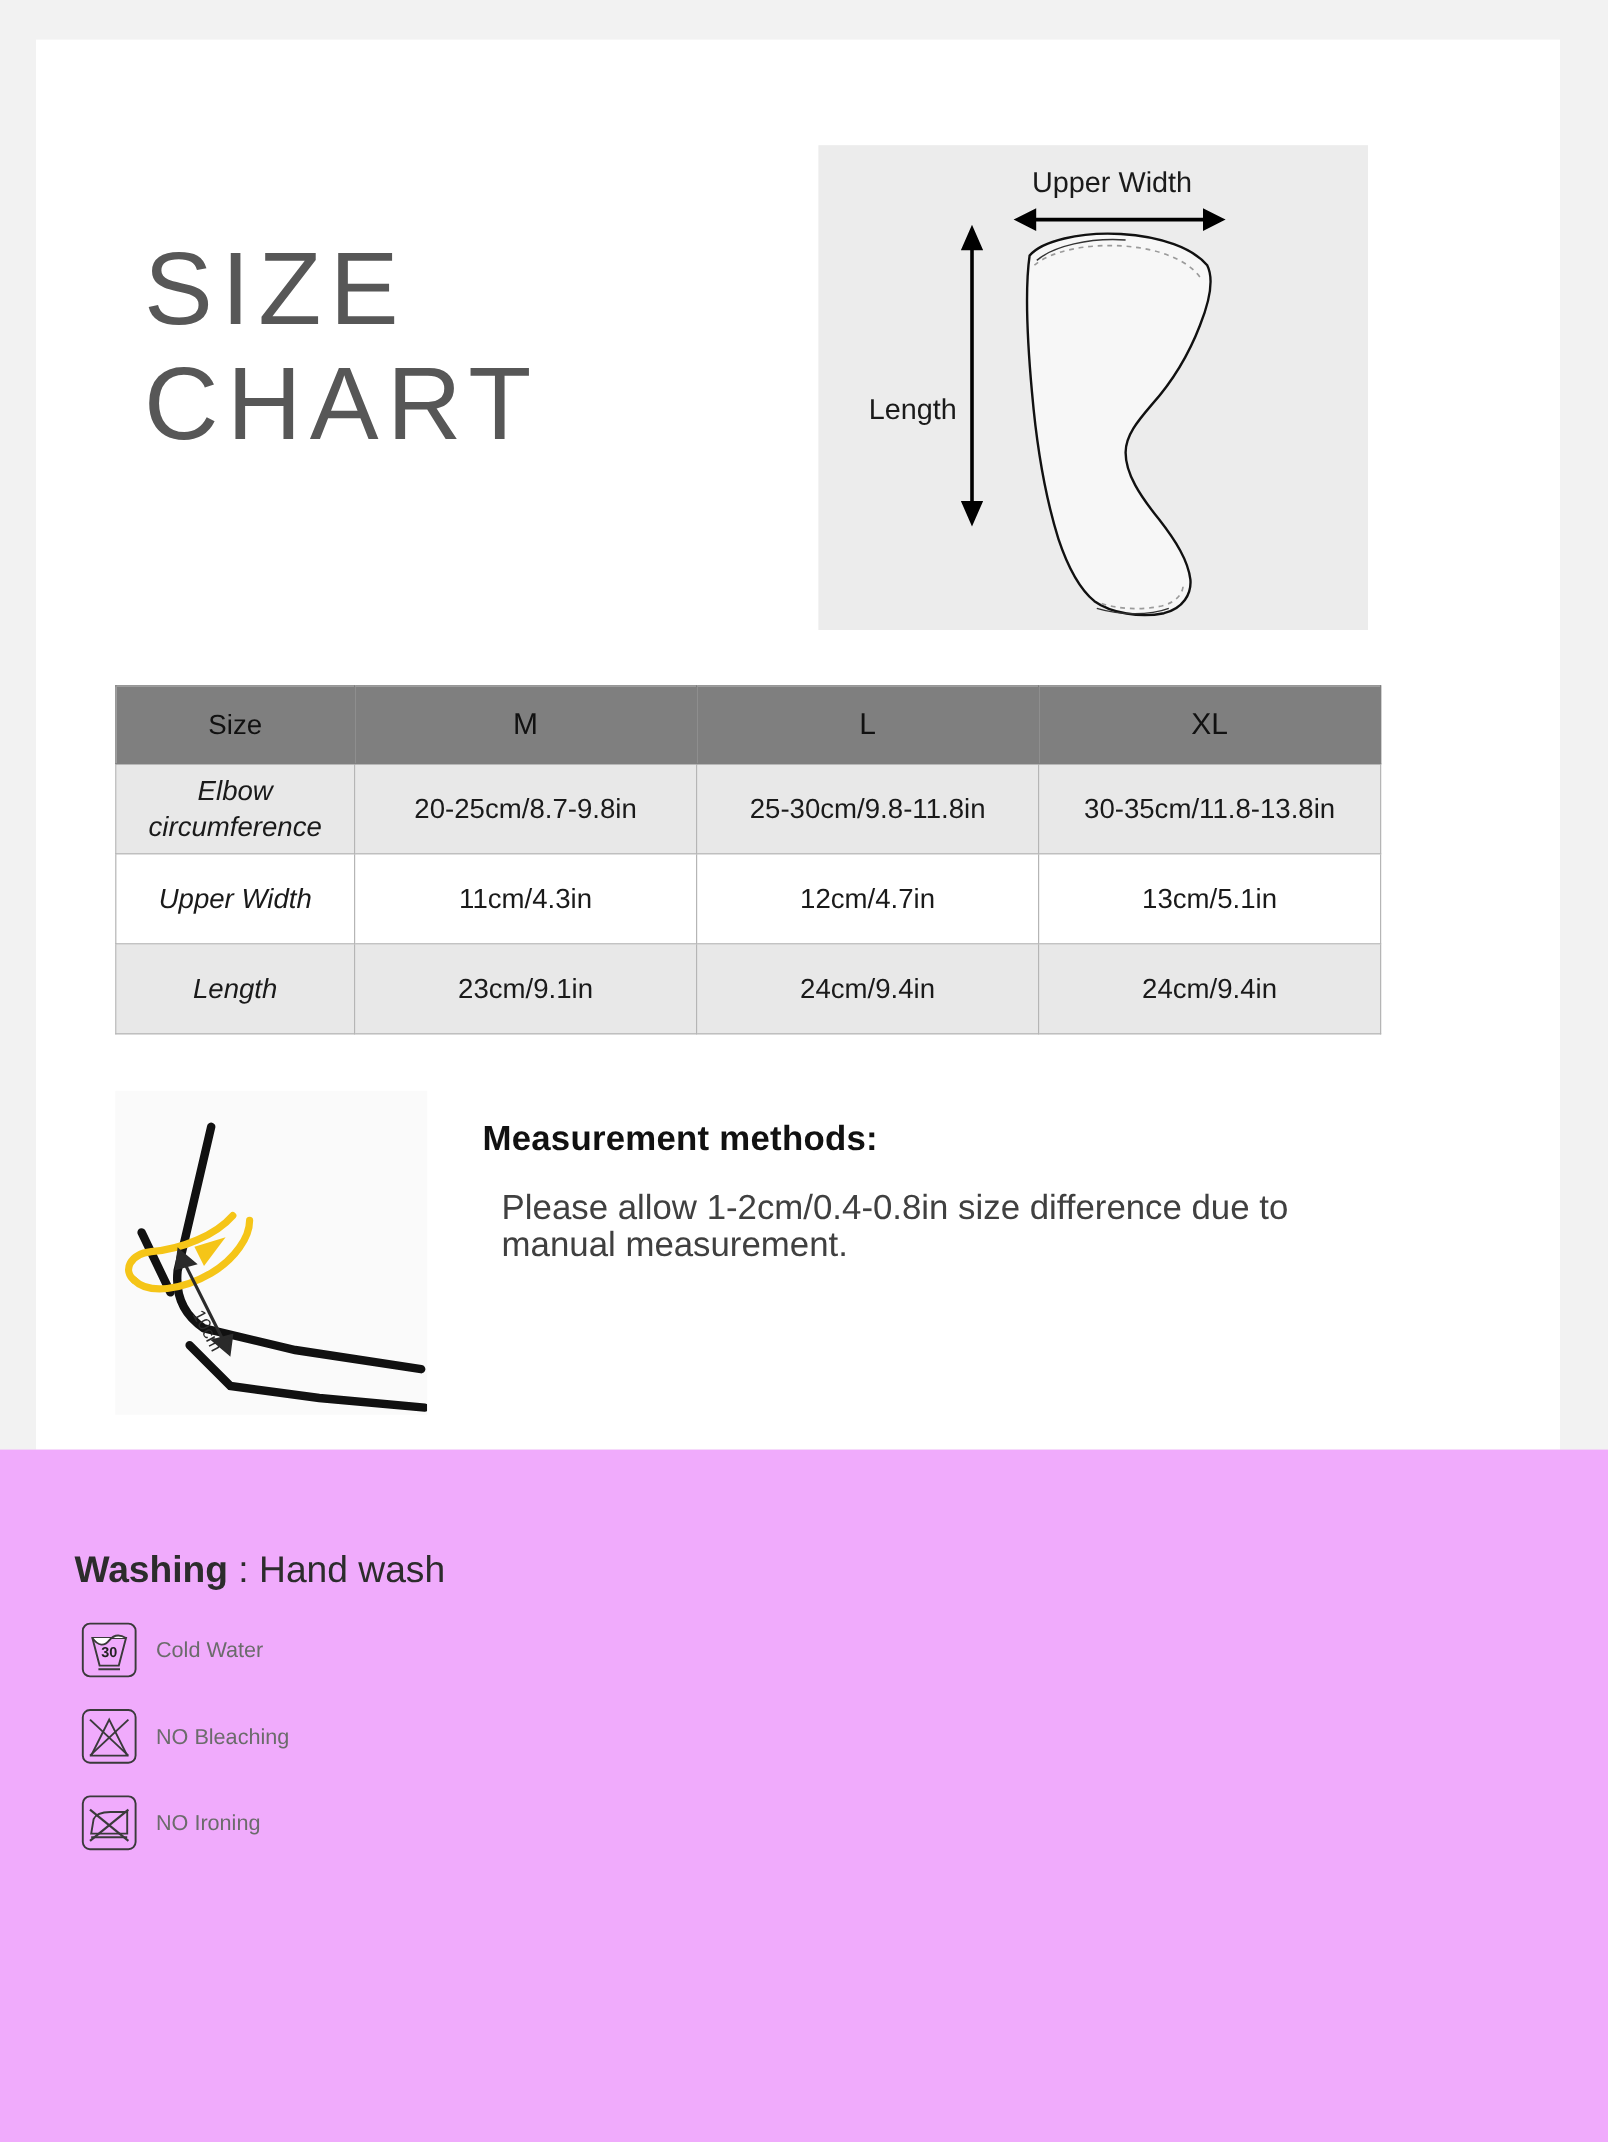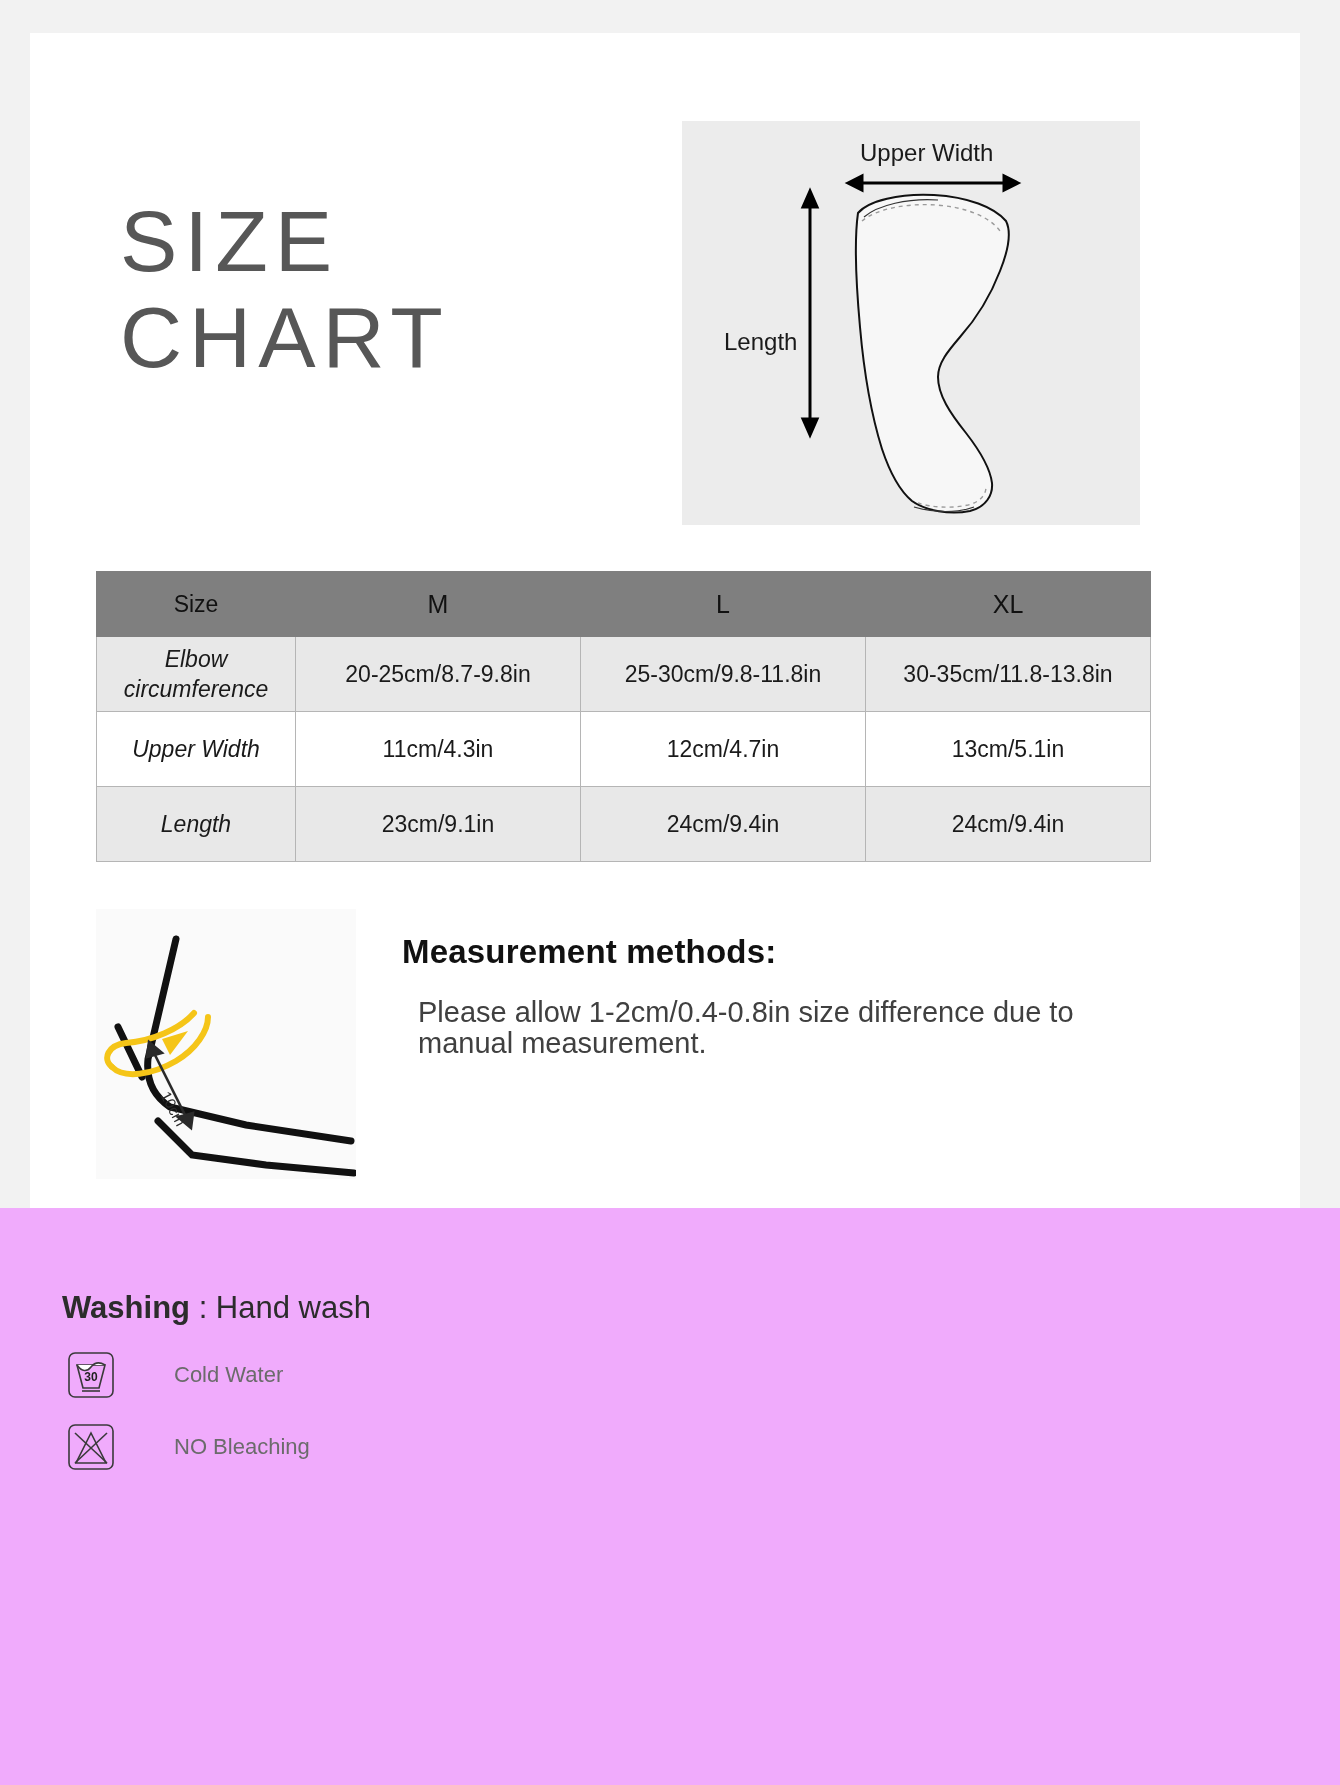--- a/index.html
+++ b/index.html
@@ -132,21 +132,21 @@
     background: #fafafa;
     overflow: hidden;
   }
   .measure-text {
     position: absolute;
     left: 372px;
     top: 900px;
     width: 700px;
   }
   .measure-heading {
-    font-size: 33px;
+    font-size: 29px;
     font-weight: bold;
     color: #111;
     margin: 0 0 26px 0;
     letter-spacing: 0.2px;
   }
   .measure-p1 {
     font-size: 25px;
     line-height: 35px;
     color: #3a3a3a;
     margin: 0 0 28px 0;
@@ -188,22 +188,21 @@
   .care-row.r1 { top: 142px; }
   .care-row.r2 { top: 214px; }
   .care-row.r3 { top: 286px; }
 
   .care-icon {
     width: 50px;
     height: 50px;
     flex: 0 0 50px;
   }
   .care-label {
-    margin-left: 44px;
-    font-size: 22px;
+    font-size: 18px;
     color: #6b6b6b;
     white-space: nowrap;
   }
 </style>
 </head>
 <body>
 
 <div class="page">
 
   <div class="white-card">
@@ -346,16 +345,28 @@
         <svg width="50" height="50" viewBox="0 0 50 50">
           <rect x="3" y="3" width="44" height="44" rx="6" ry="6" fill="none" stroke="#3a3a3a" stroke-width="1.6"></rect>
           <path d="M25 11 L 40 41 L 10 41 Z" fill="none" stroke="#3a3a3a" stroke-width="1.6"></path>
           <line x1="9" y1="11" x2="41" y2="41" stroke="#3a3a3a" stroke-width="1.6"></line>
           <line x1="41" y1="11" x2="9" y2="41" stroke="#3a3a3a" stroke-width="1.6"></line>
         </svg>
       </span>
       <span class="care-label">NO Bleaching</span>
     </div>
 
+    <div class="care-row r3">
+      <span class="care-icon">
+        <svg width="50" height="50" viewBox="0 0 50 50">
+          <rect x="3" y="3" width="44" height="44" rx="6" ry="6" fill="none" stroke="#3a3a3a" stroke-width="1.6"></rect>
+          <path d="M10 34 L 12 22 C 14 17, 20 16, 26 16 L 40 16 L 40 34 Z" fill="none" stroke="#3a3a3a" stroke-width="1.6"></path>
+          <line x1="10" y1="37" x2="40" y2="37" stroke="#3a3a3a" stroke-width="1.6"></line>
+          <line x1="9" y1="14" x2="41" y2="40" stroke="#3a3a3a" stroke-width="1.8"></line>
+          <line x1="41" y1="14" x2="9" y2="40" stroke="#3a3a3a" stroke-width="1.8"></line>
+        </svg>
+      </span>
+      <span class="care-label">NO Ironing</span>
+    </div>
 
   </div>
 
 </div>
 
 </body></html>

